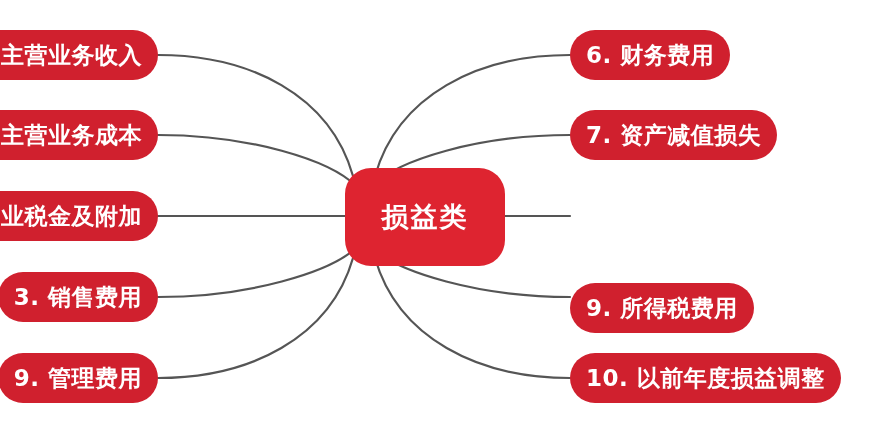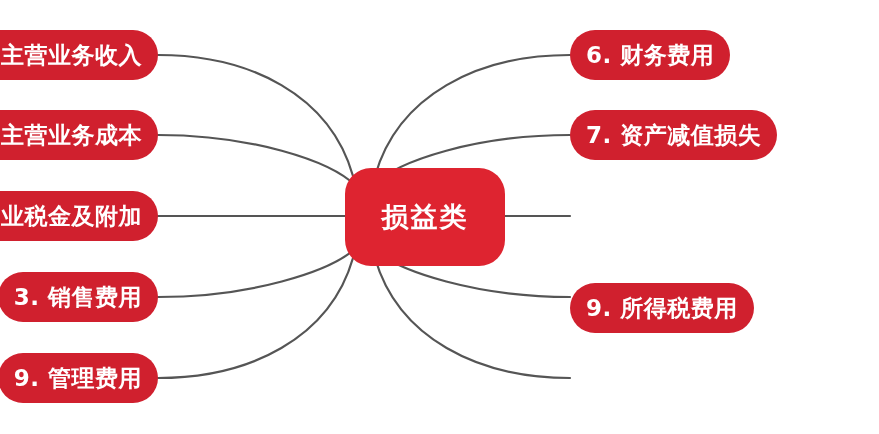--- a/index.html
+++ b/index.html
@@ -108,14 +108,17 @@
 
   <div class="node leaf-node leaf-right" style="left:570px; top:30px;">
     <span>6. 财务费用</span>
   </div>
   <div class="node leaf-node leaf-right" style="left:570px; top:110px;">
     <span>7. 资产减值损失</span>
   </div>
   <div class="node leaf-node leaf-right" style="left:570px; top:283px;">
     <span>9. 所得税费用</span>
   </div>
+  <div class="node leaf-node leaf-right" style="left:570px; top:353px;">
+    <span>10. 以前年度损益调整</span>
+  </div>
 
 </div>
 
 </body></html>

